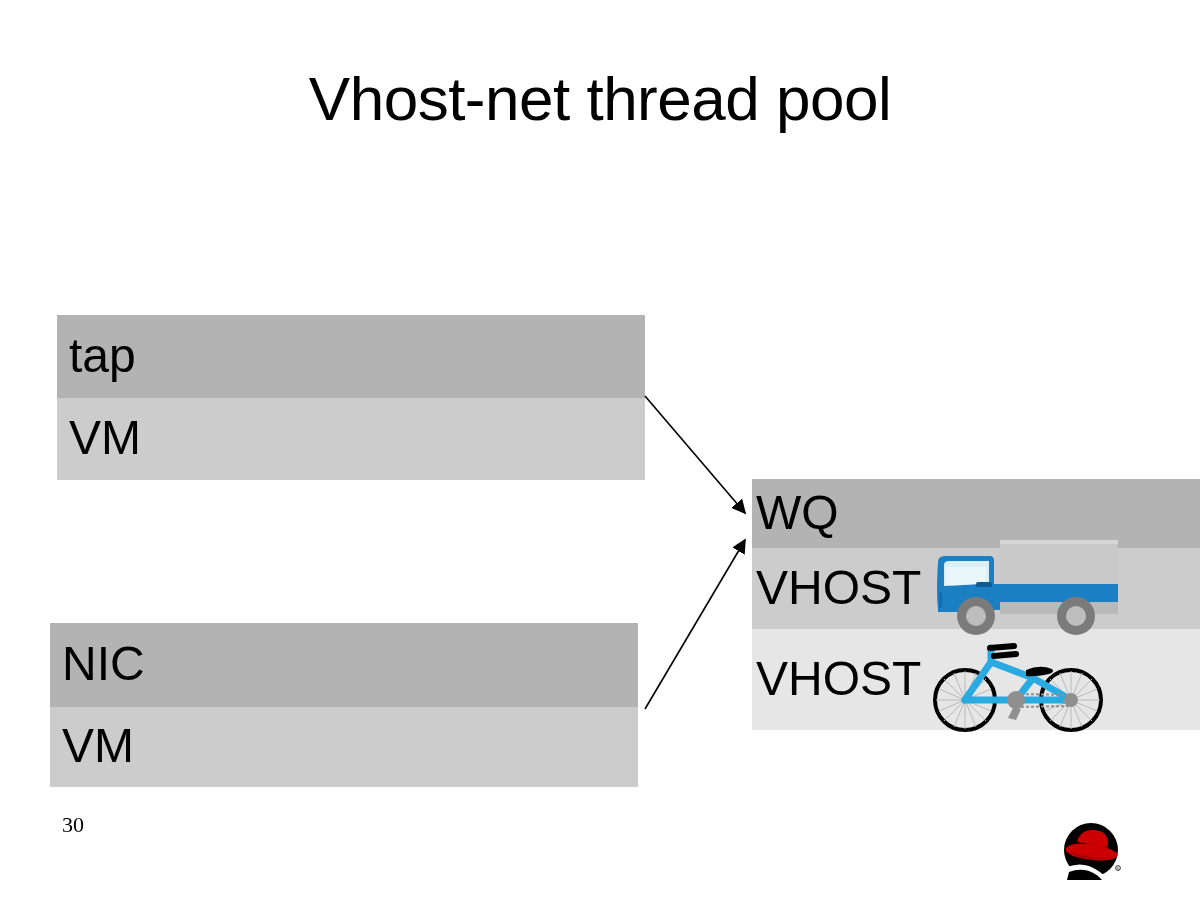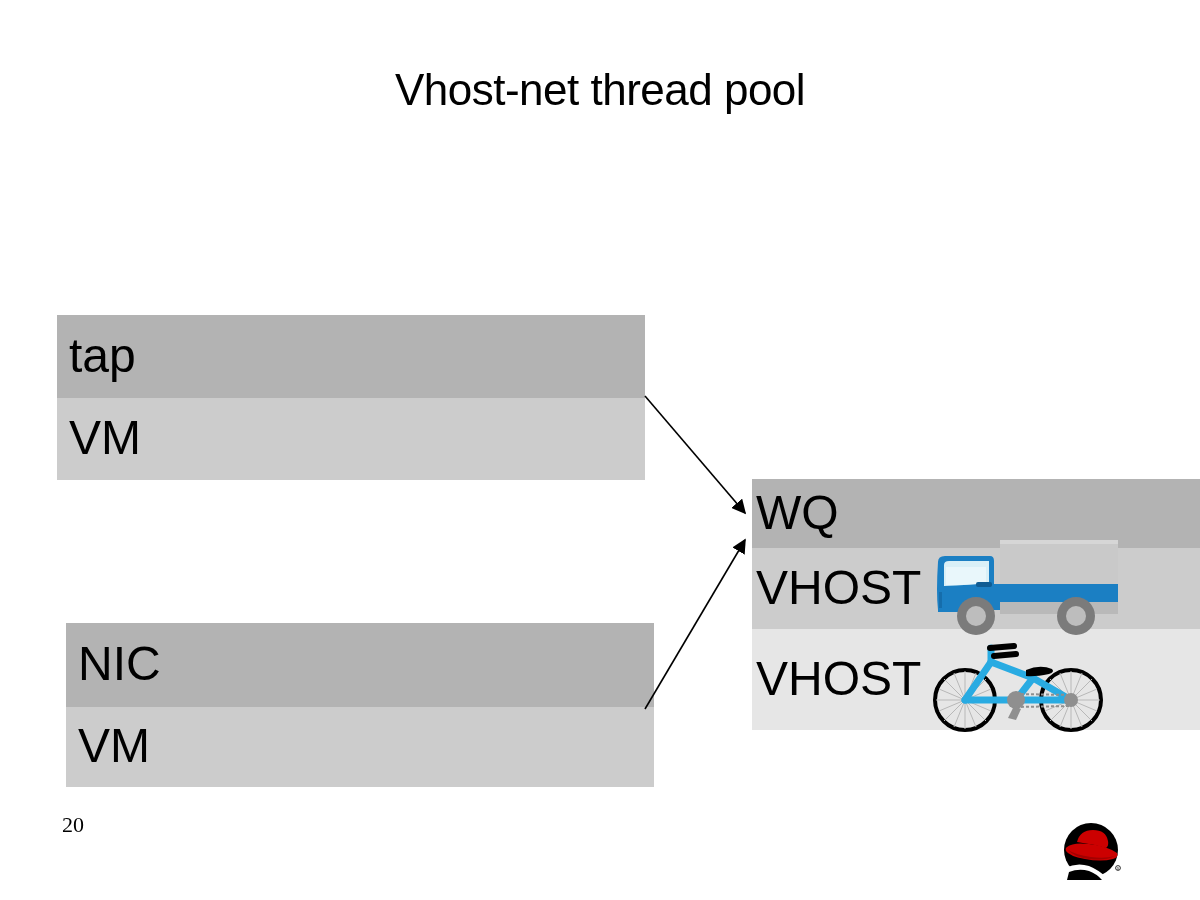--- a/index.html
+++ b/index.html
@@ -20,21 +20,21 @@
   }
 
   
   .slide-title {
     position: absolute;
     left: 0;
     top: 68px;
     width: 1200px;
     text-align: center;
     font-family: "Liberation Sans", sans-serif;
-    font-size: 44px;
+    font-size: 62px;
     font-weight: 400;
     line-height: 1.0;
     color: #000000;
     letter-spacing: -0.5px;
     white-space: nowrap;
   }
 
   
   .band-box {
     position: absolute;
@@ -55,21 +55,21 @@
     color: #000000;
     white-space: nowrap;
   }
 
   
   #box-tap-vm { left: 57px; top: 315px; width: 588px; height: 165px; }
   #box-tap-vm .band.b0 { height: 83px; background: #b3b3b3; }
   #box-tap-vm .band.b1 { height: 82px; background: #cccccc; }
 
   
-  #box-nic-vm { left: 66px; top: 623px; width: 588px; height: 164px; }
+  #box-nic-vm { left: 50px; top: 623px; width: 588px; height: 164px; }
   #box-nic-vm .band.b0 { height: 84px; background: #b3b3b3; }
   #box-nic-vm .band.b1 { height: 80px; background: #cccccc; }
 
   
   #box-wq-vhost { left: 752px; top: 479px; width: 448px; height: 251px; }
   #box-wq-vhost .band.b0 { height: 69px; background: #b3b3b3; }
   #box-wq-vhost .band.b1 { height: 81px; background: #cccccc; }
   #box-wq-vhost .band.b2 { height: 101px; background: #e6e6e6; }
   #box-wq-vhost .band-label { left: 4px; }
 
@@ -257,21 +257,21 @@
       <marker id="arrowhead" markerWidth="9" markerHeight="9" refX="8" refY="4.5" orient="auto" markerUnits="strokeWidth">
         <path d="M0,0 L9,4.5 L0,9 z" fill="#000000"></path>
       </marker>
     </defs>
 
     <line x1="645" y1="396" x2="745" y2="513" stroke="#000000" stroke-width="1.6" marker-end="url(#arrowhead)"></line>
 
     <line x1="645" y1="709" x2="745" y2="540" stroke="#000000" stroke-width="1.6" marker-end="url(#arrowhead)"></line>
   </svg>
 
-  <div class="page-number">20</div>
+  <div class="page-number">30</div>
 
   <div id="rh-logo">
     <svg viewBox="0 0 72 62" width="72" height="62" xmlns="http://www.w3.org/2000/svg">
 
       <circle cx="36" cy="30" r="27" fill="#000000"></circle>
 
       <path d="M10 48 q12 -6 24 -2 q10 4 18 12 h-44 z" fill="#ffffff"></path>
       <path d="M14 52 q10 -4 20 -1 q8 3 13 9 h-35 z" fill="#000000"></path>
 
       <path d="M22 22 q3 -12 16 -12 q13 0 15 11 q1 5 -2 7 q-14 -4 -29 -6 z" fill="#cc0000"></path>

